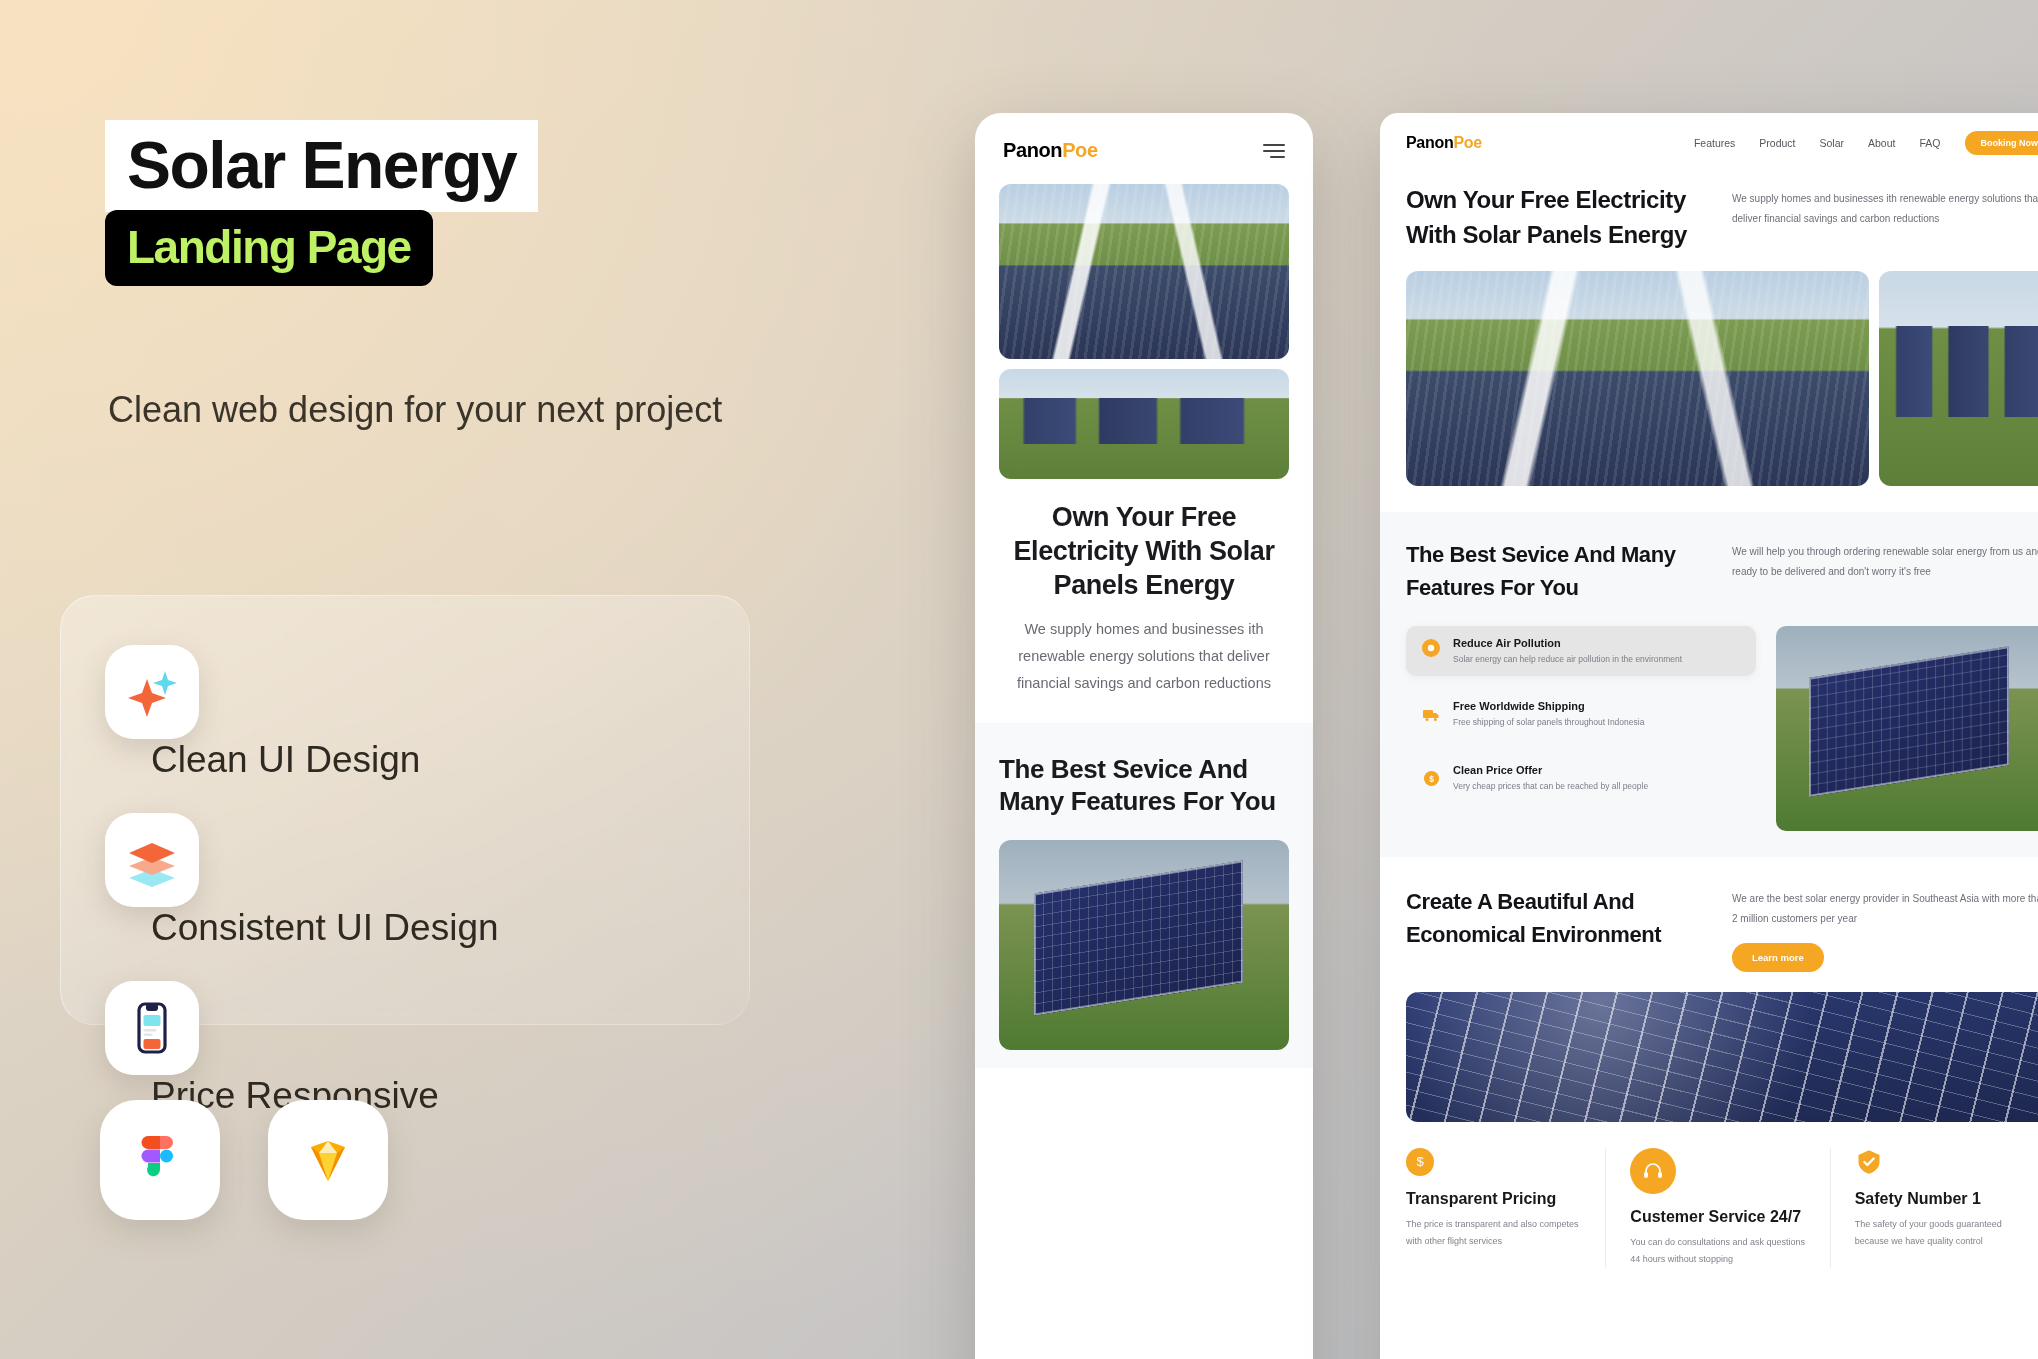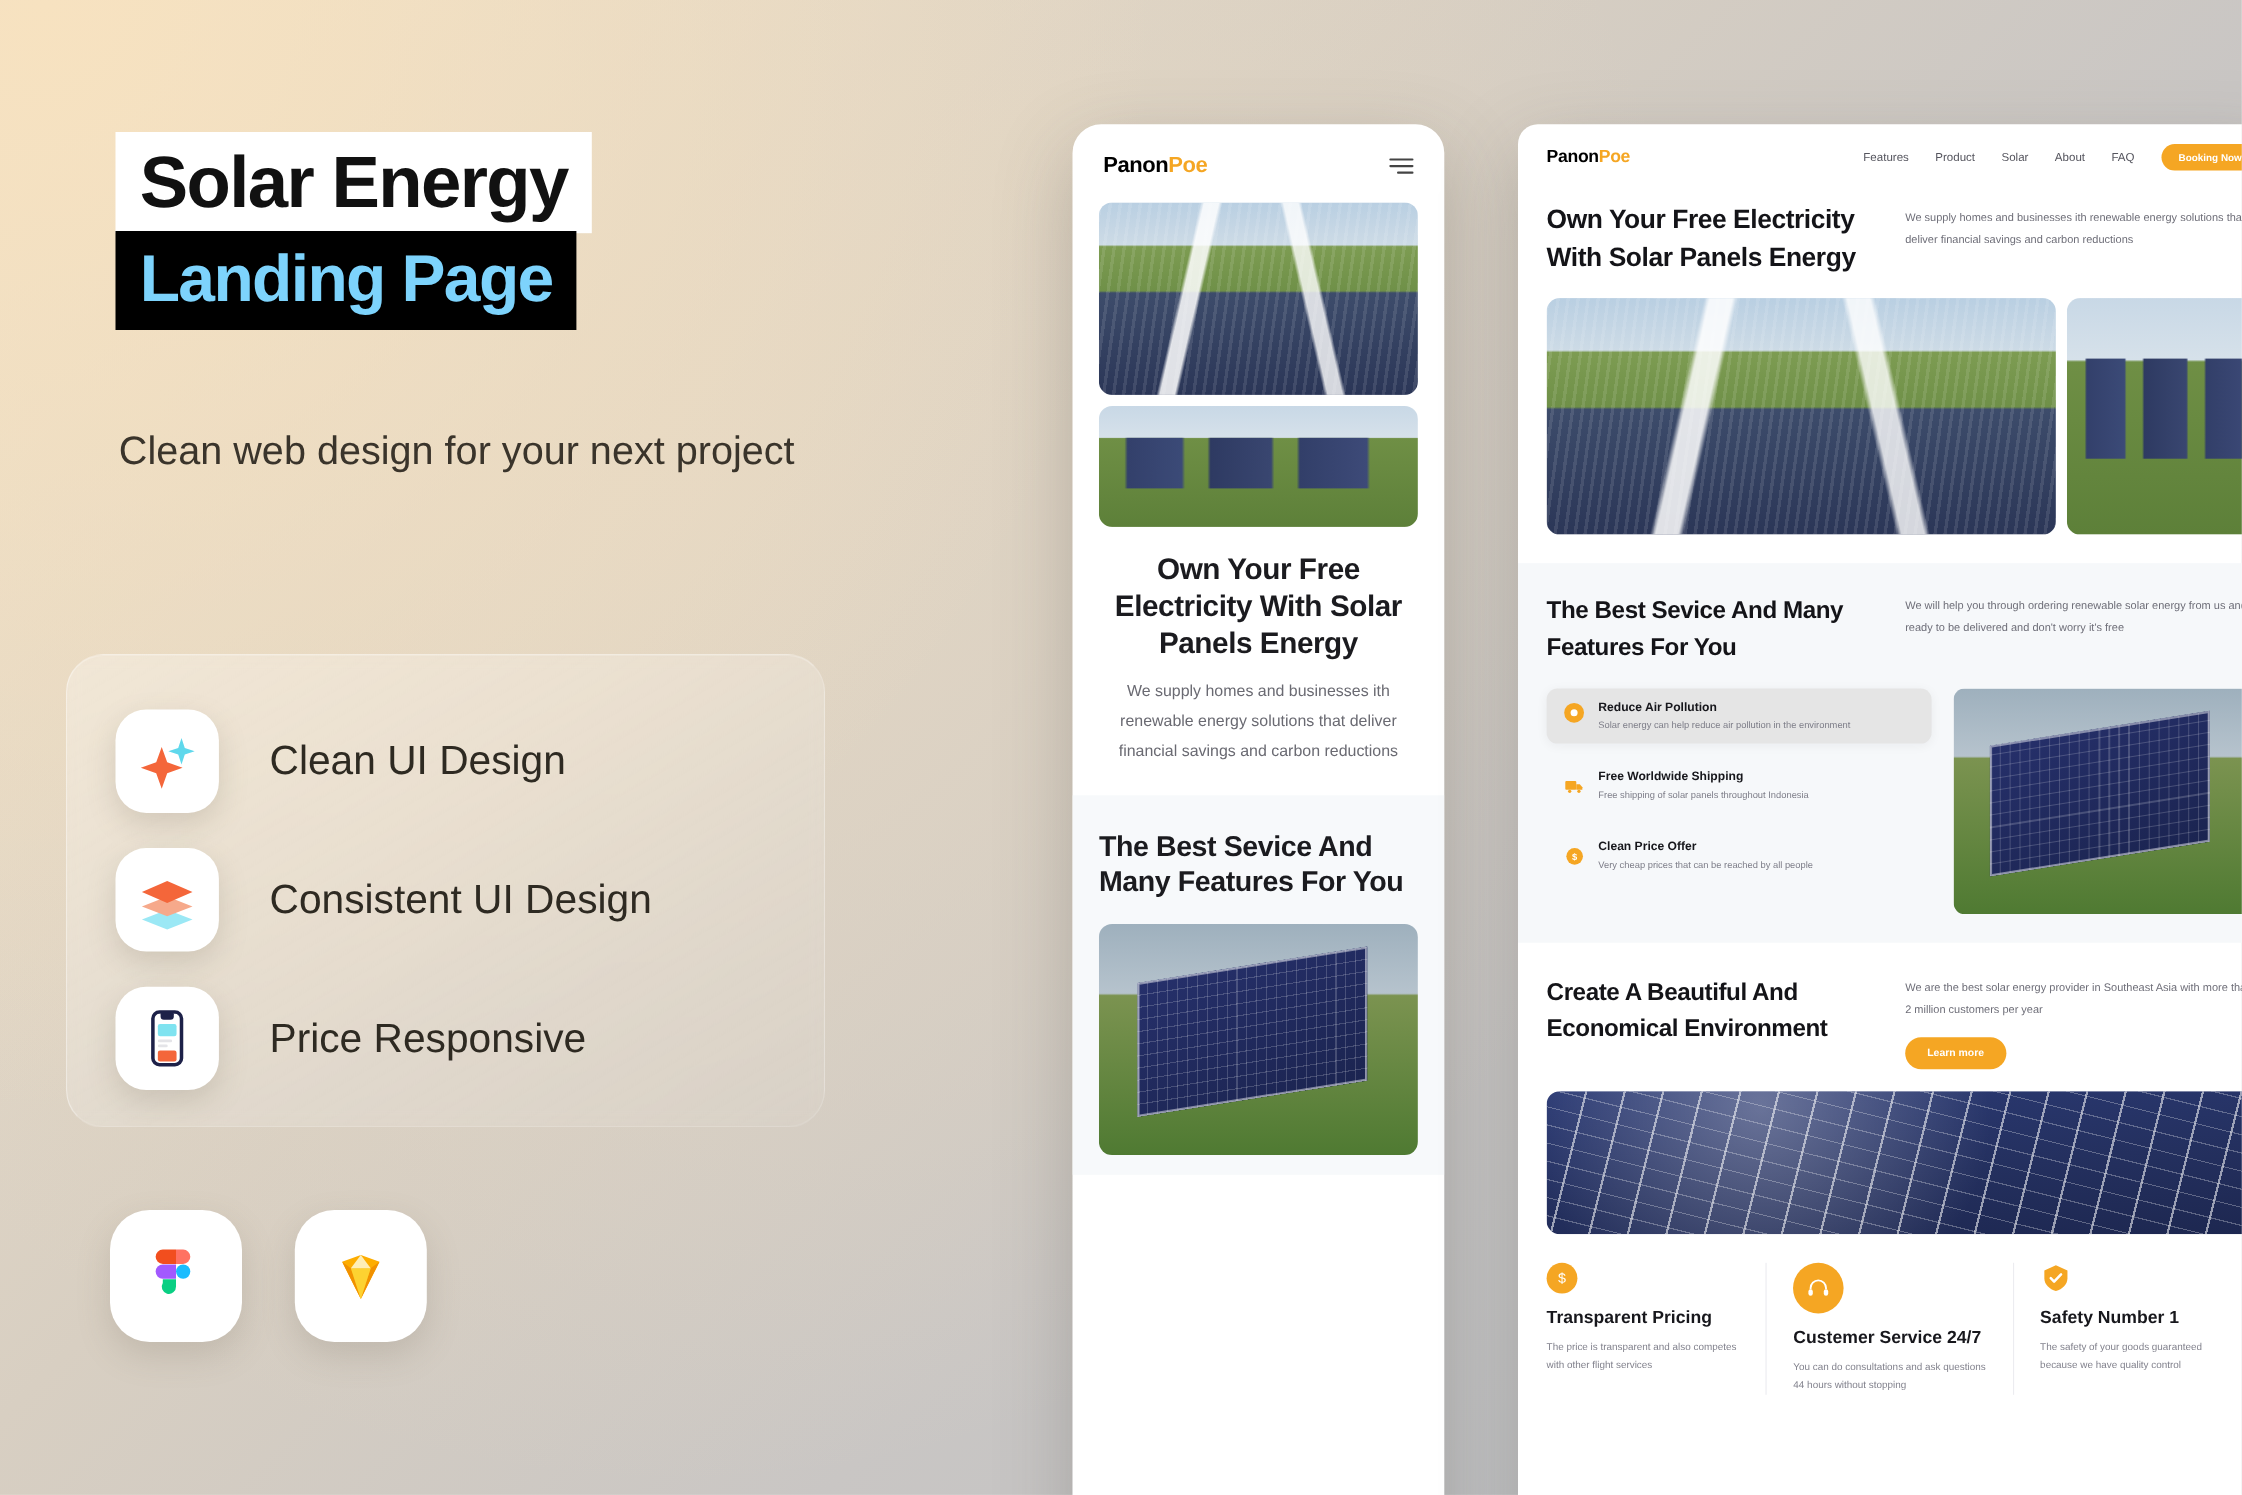--- a/index.html
+++ b/index.html
@@ -16,42 +16,42 @@
   
   .left { position:absolute; left:0; top:0; width:760px; height:1182px; }
 
   .title-wrap { position:absolute; left:105px; top:120px; }
   .title-l1 {
     display:inline-block; background:#fff; color:#111;
     font-size:66px; font-weight:bold; letter-spacing:-1.5px;
     padding:12px 22px 14px 22px; line-height:1;
   }
   .title-l2 {
-    display:inline-block; background:#000; color:#7dd3fc;
-    font-size:60px; font-weight:bold; letter-spacing:-1.5px;
-    padding:14px 22px 16px 22px; line-height:1; margin-top:-2px;
+    display:inline-block; background:#000; color:#bef264;
+    font-size:46px; font-weight:bold; letter-spacing:-1.5px;
+    padding:14px 22px 16px 22px; line-height:1; margin-top:-2px;border-radius:12px;
   }
   .subtitle {
     position:absolute; left:108px; top:385px; width:620px;
     font-size:36px; line-height:1.38; color:#3a342b; font-weight:400;
   }
 
   
   .glass {
     position:absolute; left:60px; top:595px; width:690px; height:430px;
     border-radius:34px;
     background:linear-gradient(150deg, rgba(255,255,255,0.32), rgba(255,255,255,0.07));
     border:1px solid rgba(255,255,255,0.45);
     border-right-color:rgba(255,255,255,0.18);
     border-bottom-color:rgba(255,255,255,0.18);
     backdrop-filter:blur(6px);
   }
 
   .feat-list { position:absolute; left:105px; top:645px; }
-  .feat-row { display:flex; align-items:center; margin-bottom:32px; }
+  .feat-row { display:flex; margin-bottom:32px;flex-direction:column; }
   .feat-icon {
     width:94px; height:94px; border-radius:28px; background:#fff;
     box-shadow:0 10px 26px rgba(120,110,95,0.22);
     display:flex; align-items:center; justify-content:center;
     flex:0 0 auto;
   }
   .feat-label { margin-left:46px; font-size:37px; color:#2e2a22; font-weight:400; }
 
   
   .tools { position:absolute; left:100px; top:1100px; display:flex; gap:48px; }

